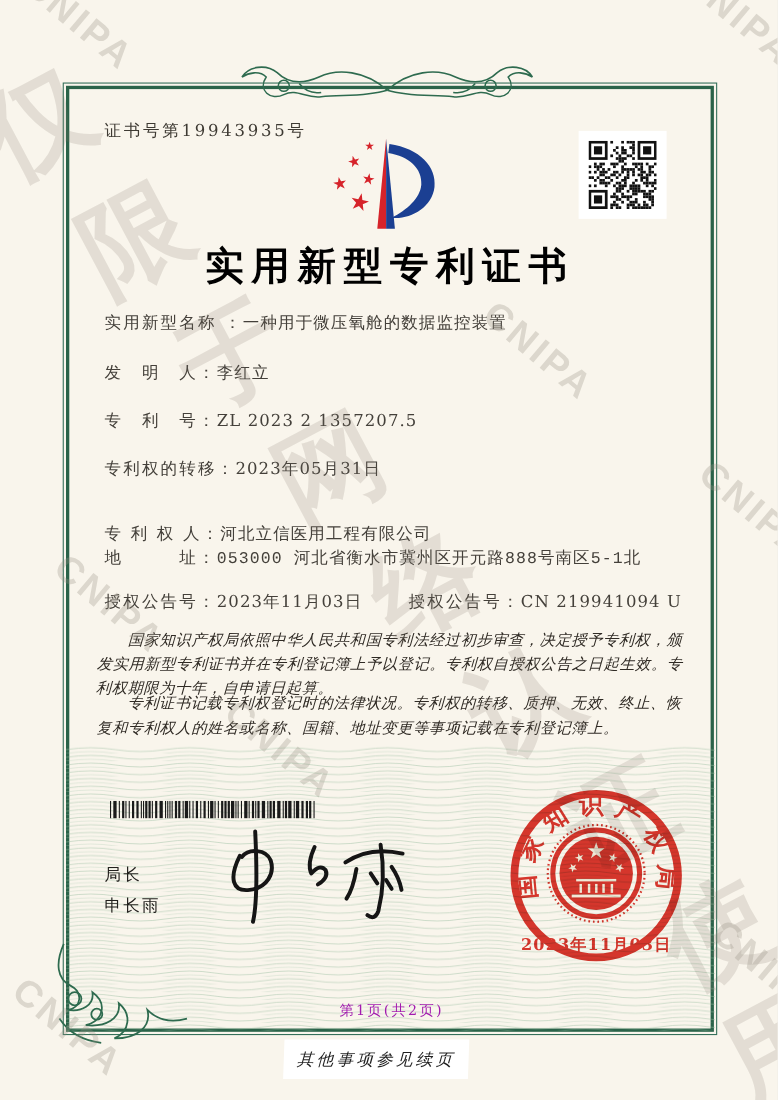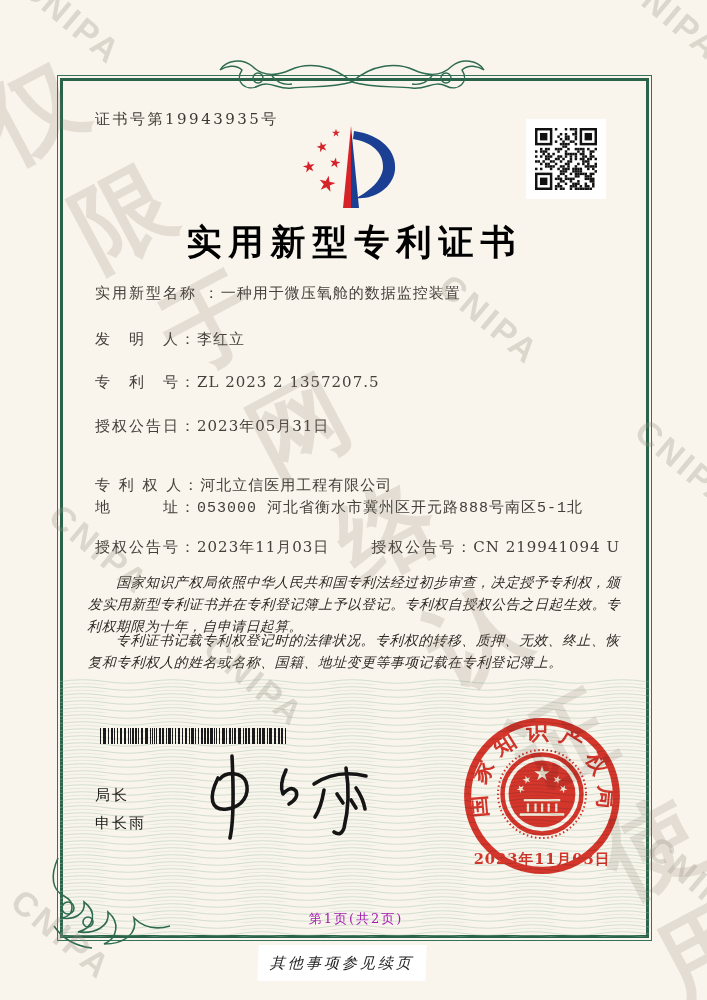--- a/index.html
+++ b/index.html
@@ -358,21 +358,21 @@
   <div class="row" style="top:284px;">
     <span class="flabel">实用新型名称 ：</span><span class="fvalue">一种用于微压氧舱的数据监控装置</span>
   </div>
   <div class="row" style="top:330px;">
     <span class="flabel">发　明　人：</span><span class="fvalue">李红立</span>
   </div>
   <div class="row" style="top:373px;">
     <span class="flabel">专　利　号：</span><span class="fvalue">ZL 2023 2 1357207.5</span>
   </div>
   <div class="row" style="top:417px;">
-    <span class="flabel">授权公告日：</span><span class="fvalue">2023年05月31日</span>
+    <span class="flabel">专利权的转移：</span><span class="fvalue">2023年05月31日</span>
   </div>
   <div class="row" style="top:455px;margin-top:21px;">
     <span class="flabel">专 利 权 人：</span><span class="fvalue">河北立信医用工程有限公司</span>
   </div>
   <div class="row" style="top:498px;font-family:Liberation Mono, monospace;">
     <span class="flabel">地　　　址：</span><span class="fvalue">053000 河北省衡水市冀州区开元路888号南区5-1北</span>
   </div>
   <div class="row" style="top:538px;">
     <span class="flabel">授权公告号：</span><span class="fvalue">2023年11月03日</span><span class="flabel flabel2">授权公告号：</span><span class="fvalue">CN 219941094 U</span>
   </div>

